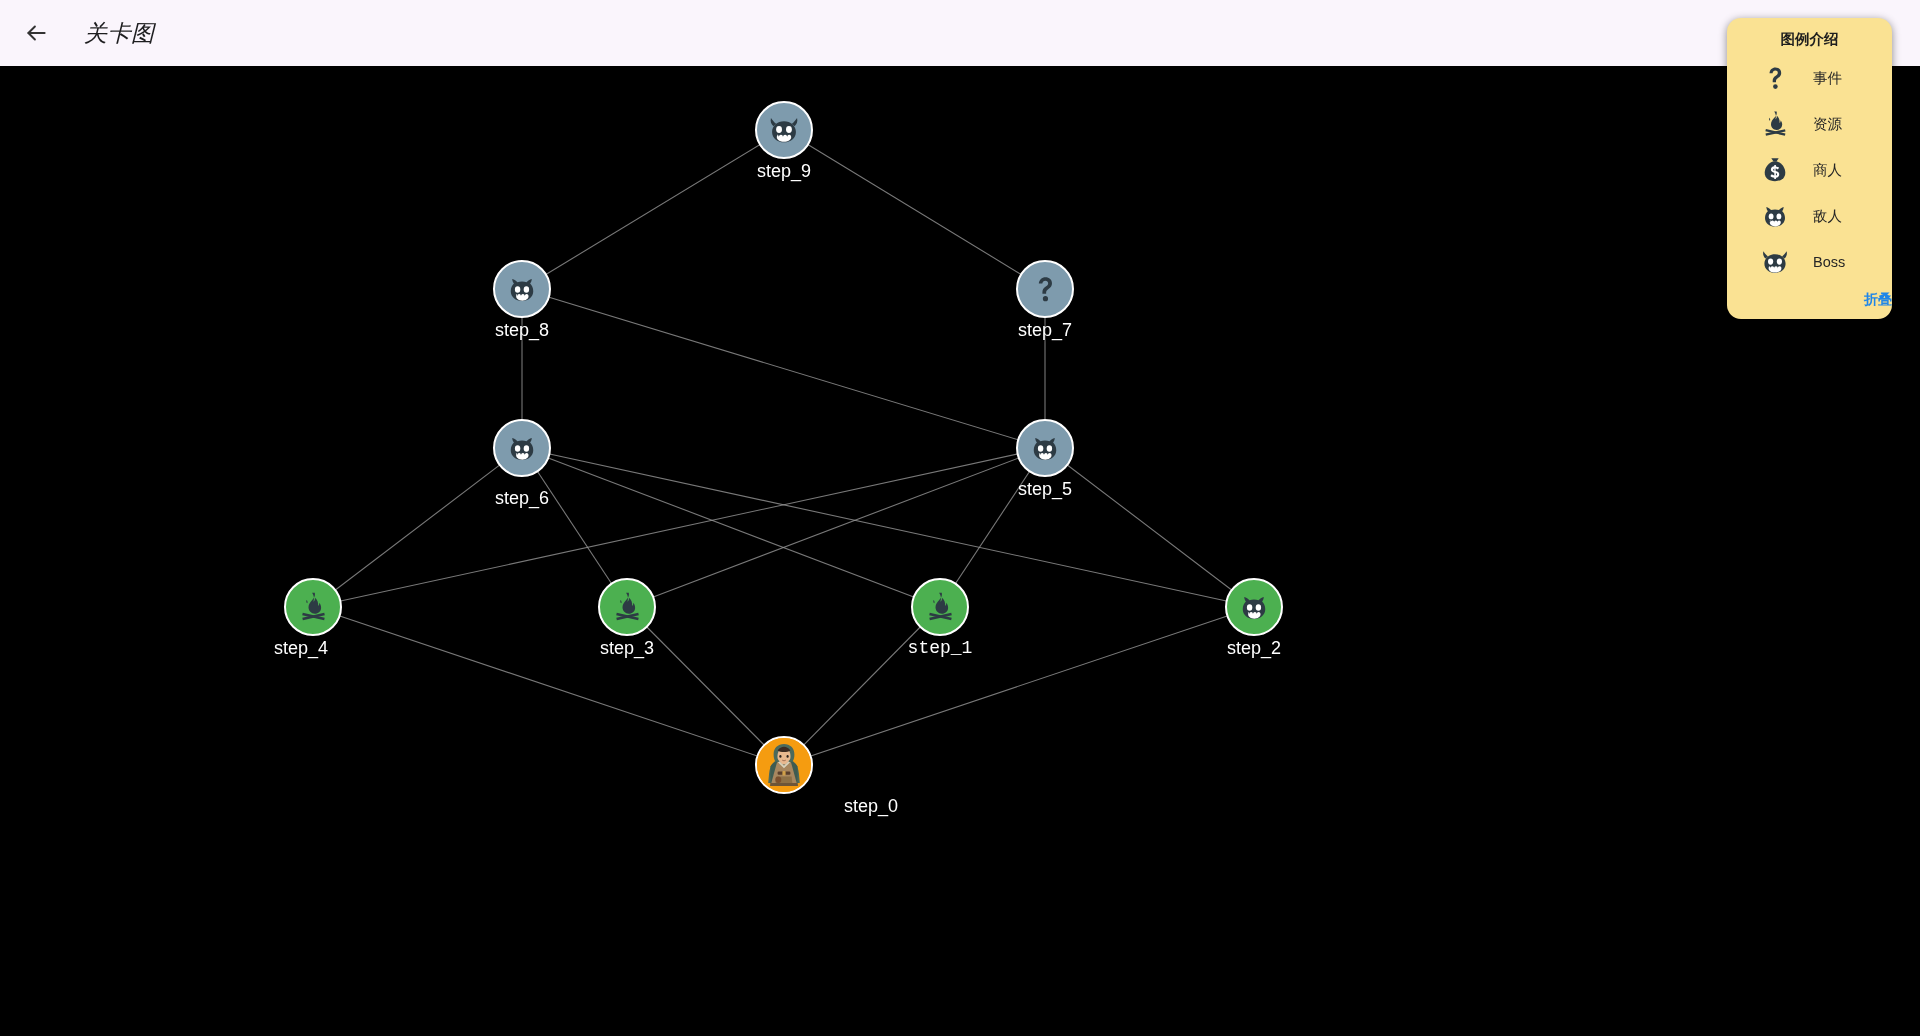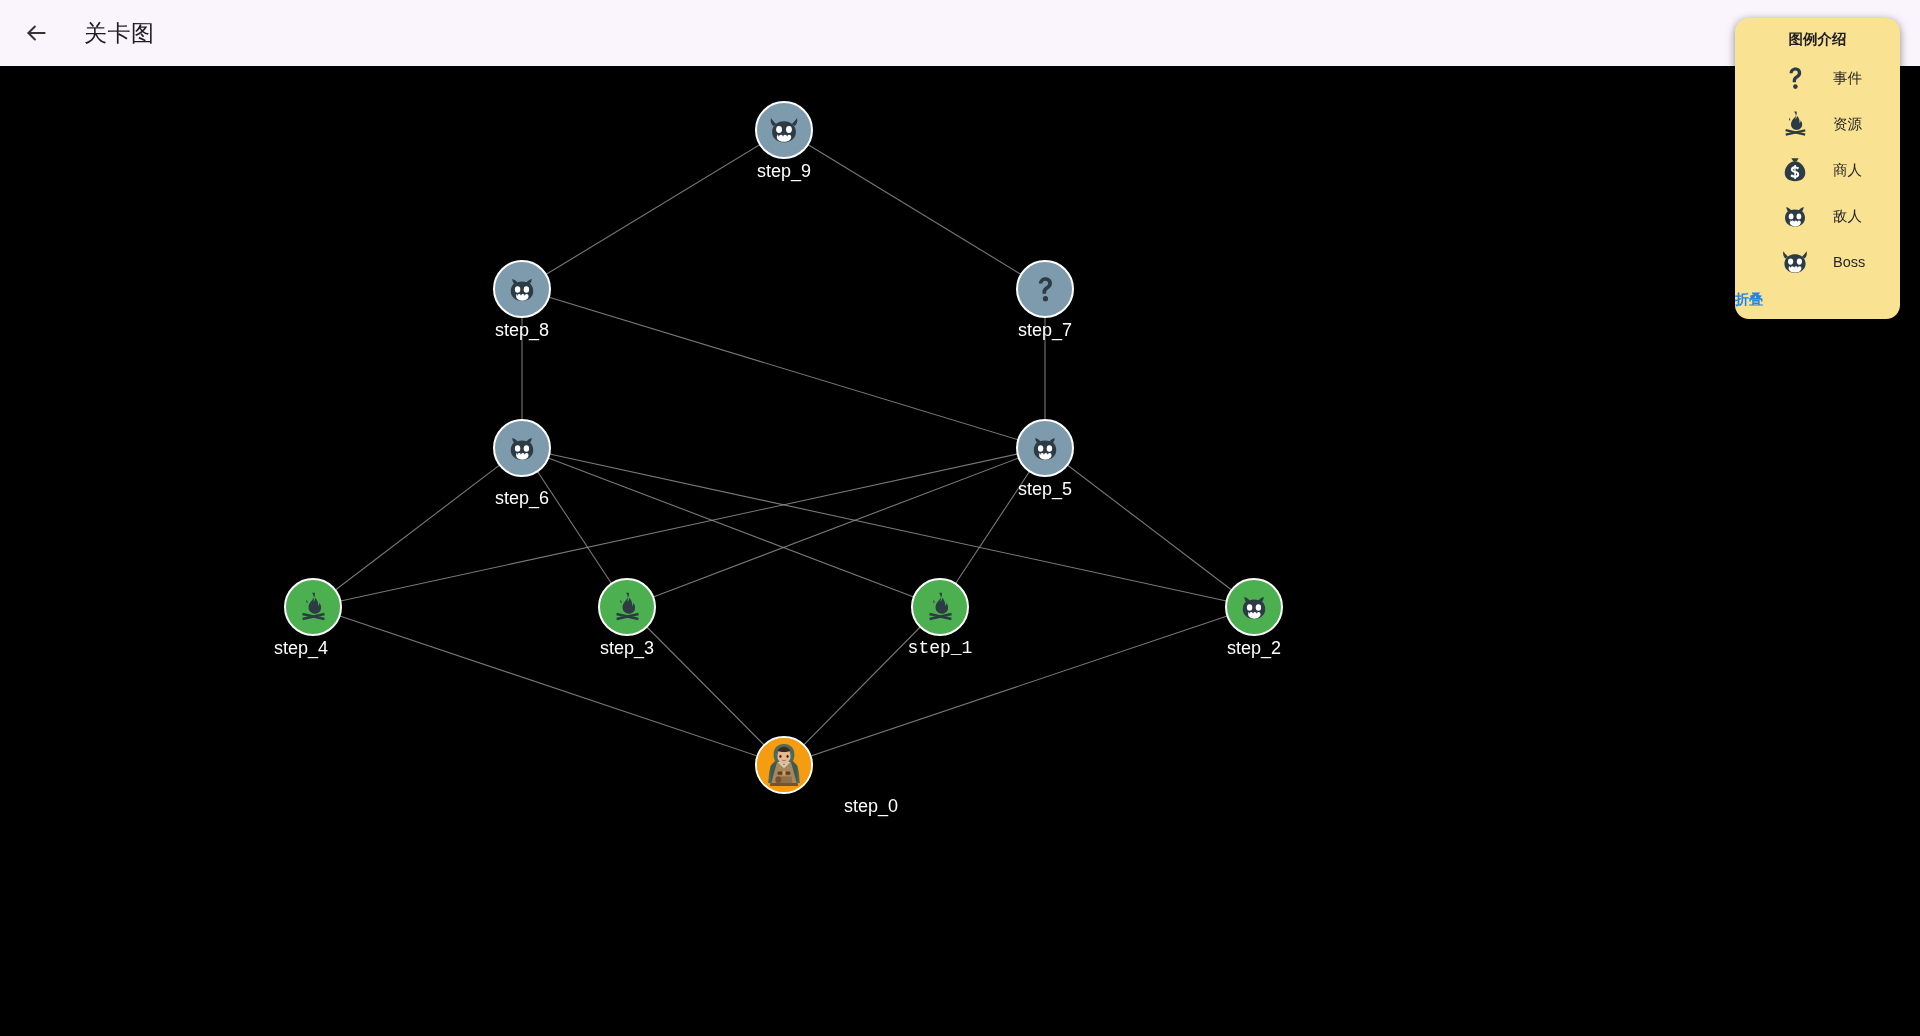--- a/index.html
+++ b/index.html
@@ -10,20 +10,21 @@
   }
   #app{position:relative;width:1920px;height:1036px;background:#000;}
 
   
   .header{
     position:absolute;left:0;top:0;width:1920px;height:66px;
     background:#faf5fc;
     display:flex;align-items:center;
     box-shadow:0 1px 0 rgba(0,0,0,.06);
     z-index:40;
+    font-style:italic;
   }
   .back-btn{
     width:56px;height:56px;margin-left:8px;
     display:flex;align-items:center;justify-content:center;
     cursor:pointer;border-radius:50%;
   }
   .back-btn svg{display:block;}
   .page-title{
     font-size:23px;color:#1d1d1f;font-weight:400;
     margin-left:20px;letter-spacing:.5px;
@@ -60,49 +61,49 @@
     text-shadow:0 0 3px #000;
     z-index:11;
     pointer-events:none;
   }
 
   
   .avatar{width:54px;height:54px;display:block;}
 
   
   .legend{
-    position:absolute;right:20px;top:18px;
+    position:absolute;right:28px;top:18px;
     width:165px;
     background:#fae293;
     border-radius:14px;
     padding:10px 0 8px 0;
     box-shadow:0 2px 8px rgba(0,0,0,.45);
     z-index:50;
   }
   .legend-title{
     text-align:center;font-size:14.5px;font-weight:bold;color:#1e1e1e;
     margin:2px 0 6px 0;
   }
   .legend-row{
     display:flex;align-items:center;
     height:46px;
-    padding-left:44px;
+    padding-left:32px;
     cursor:default;
   }
   .legend-icon{
     width:32px;height:32px;
     display:flex;align-items:center;justify-content:center;
     flex:0 0 32px;
   }
   .legend-icon svg{display:block;}
   .legend-label{
     margin-left:22px;font-size:14.5px;color:#262626;
   }
   .legend-collapse{
-    text-align:left;
+    text-align:right;
     color:#1f86e8;font-size:14px;font-weight:bold;
     padding:6px 0 2px 0;
     cursor:pointer;
   }
 </style>
 </head>
 <body>
 
 <div id="app">
 

